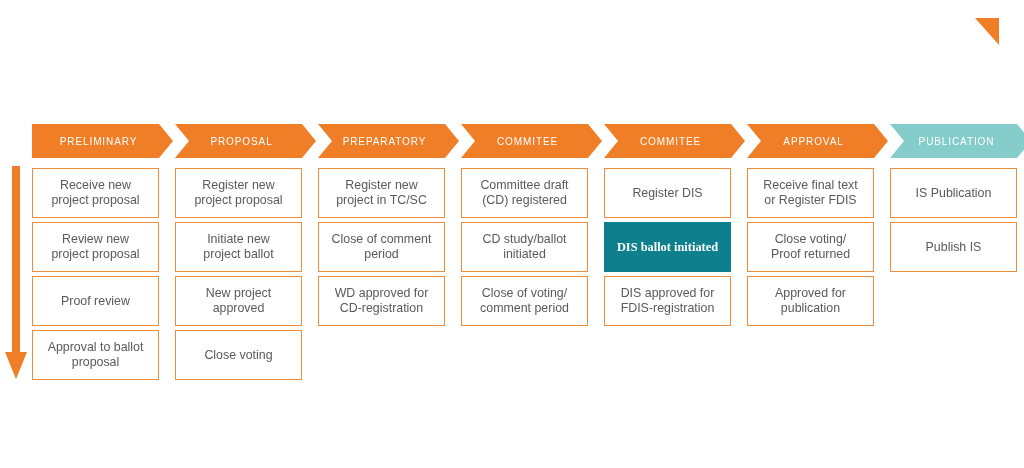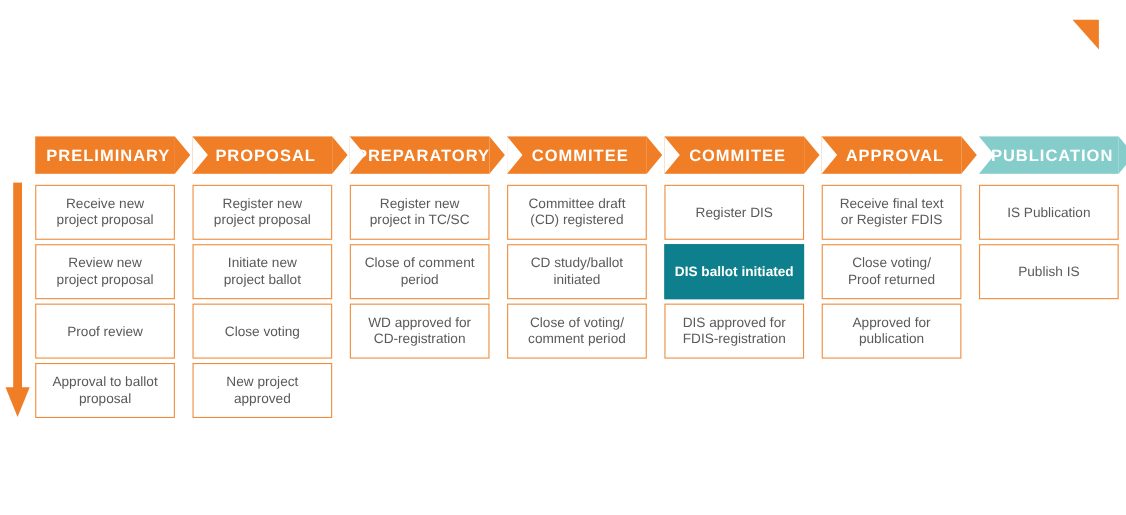--- a/index.html
+++ b/index.html
@@ -74,23 +74,23 @@
   }
   .stage-col:last-child { margin-right: 0; }
 
   
   .stage-header {
     position: relative;
     height: 34px;
     width: 127px;
     background: #F07E26;
     color: #ffffff;
-    font-size: 15px;
+    font-size: 10px;
     letter-spacing: 0.9px;
-    font-weight: 700;
+    font-weight: 400;
     display: flex;
     align-items: center;
     justify-content: center;
     box-sizing: border-box;
     margin-bottom: 10px;
   }
   
   .stage-header::after {
     content: "";
     position: absolute;
@@ -143,20 +143,21 @@
     text-align: center;
     margin-bottom: 4px;
     padding: 0 4px;
   }
   .step-cell.highlight {
     background: #0E7F8C;
     border-color: #0E7F8C;
     color: #ffffff;
     font-weight: bold;
     font-size: 12.4px;
+    font-family: Liberation Serif, serif;
   }
   .step-cell .step-cell-label { display: block; }
 </style>
 </head>
 <body>
 
 <div id="corner-triangle"></div>
 
 <div id="flow-arrow">
   <div class="shaft"></div>
@@ -186,24 +187,24 @@
         <div class="stage-header notched">
           <span class="stage-header-label">PROPOSAL</span>
         </div>
         <div class="step-cell">
           <span class="step-cell-label">Register new<br>project proposal</span>
         </div>
         <div class="step-cell">
           <span class="step-cell-label">Initiate new<br>project ballot</span>
         </div>
         <div class="step-cell">
+          <span class="step-cell-label">New project<br>approved</span>
+        </div>
+        <div class="step-cell">
           <span class="step-cell-label">Close voting</span>
-        </div>
-        <div class="step-cell">
-          <span class="step-cell-label">New project<br>approved</span>
         </div>
       </div>
       <div class="stage-col">
         <div class="stage-header notched">
           <span class="stage-header-label">PREPARATORY</span>
         </div>
         <div class="step-cell">
           <span class="step-cell-label">Register new<br>project in TC/SC</span>
         </div>
         <div class="step-cell">

